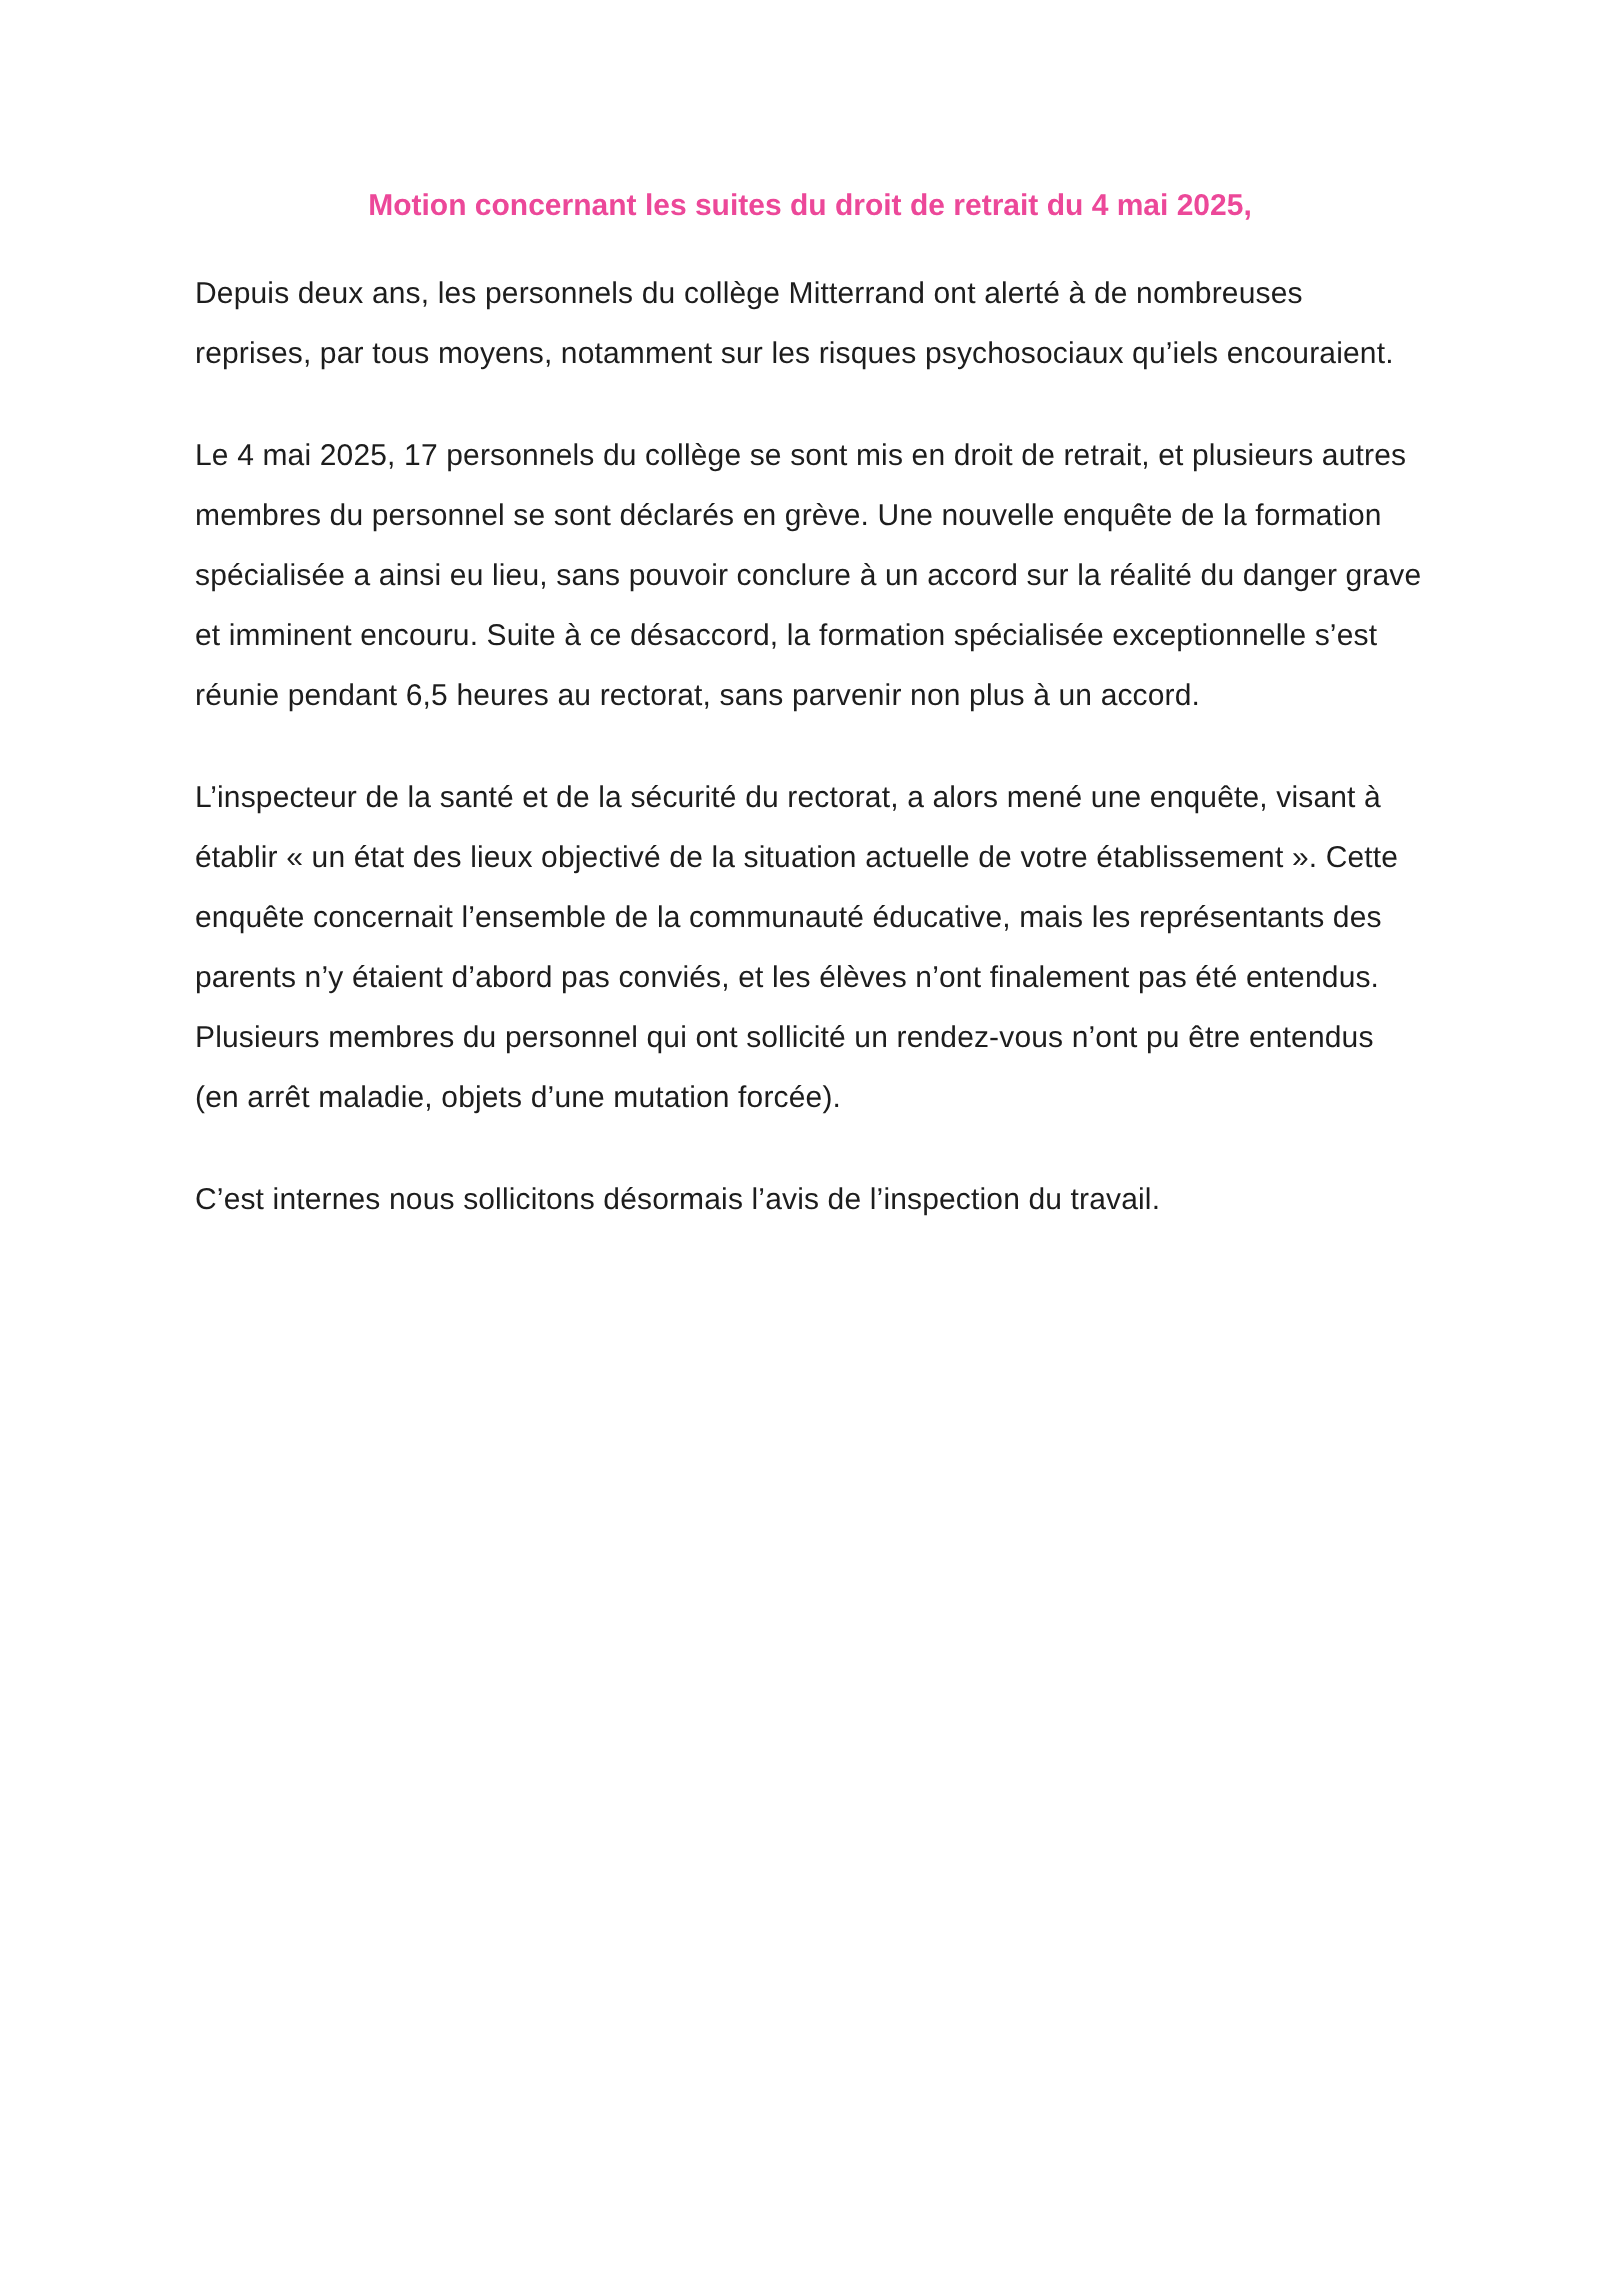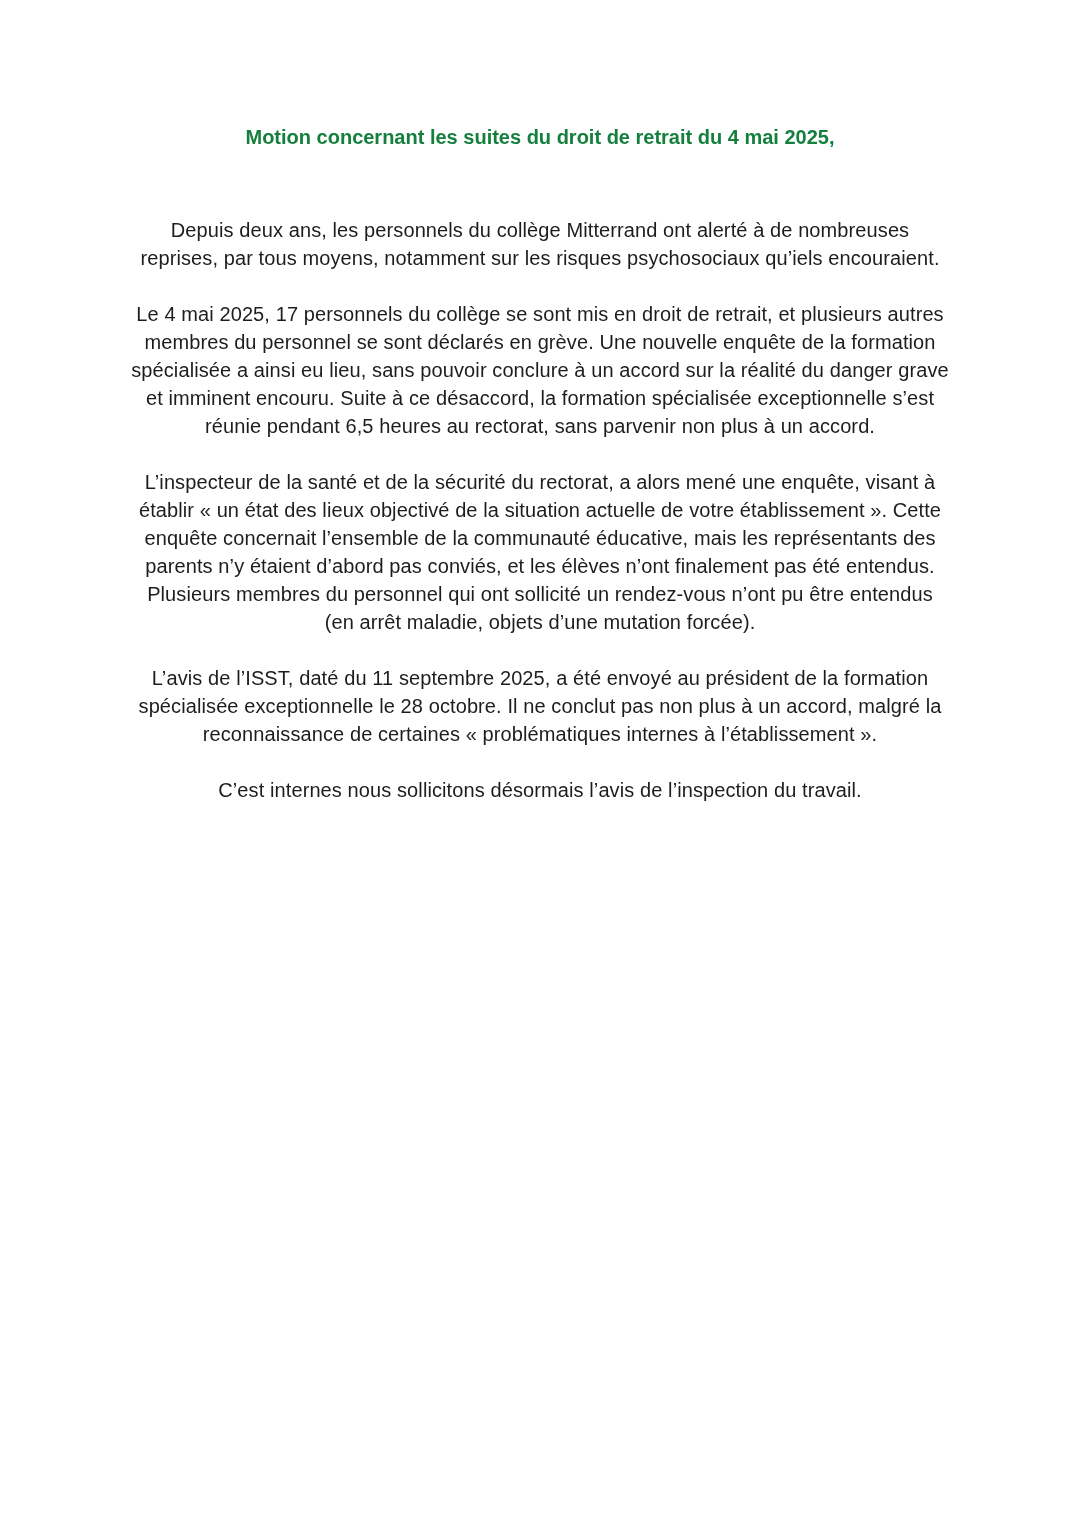--- a/index.html
+++ b/index.html
@@ -20,46 +20,45 @@
   .content {
     padding: 122px 130px 0 130px;
     width: 820px;
     box-sizing: content-box;
   }
   .doc-title {
     text-align: center;
     font-weight: bold;
     font-size: 20px;
     line-height: 30px;
-    margin: 0 0 64px 0;
-    color: #15803d;
+    margin: 0 0 24px 0;
+    color: #ec4899;
   }
   .doc-title .title-line {
     display: block;
   }
   .body-text p {
     font-size: 20px;
-    line-height: 28px;
+    line-height: 40px;
     margin: 0 0 28px 0;
-    text-align: center;
+    text-align: left;
     letter-spacing: 0.1px;
   }
 </style>
 </head>
 <body>
 
 <div class="page">
   <div class="content">
 
     <h1 class="doc-title">
       <span class="title-line">Motion concernant les suites du droit de retrait du 4 mai 2025,</span>
     </h1>
 
     <div class="body-text">
       <p>Depuis deux ans, les personnels du collège Mitterrand ont alerté à de nombreuses reprises, par tous moyens, notamment sur les risques psychosociaux qu’iels encouraient.</p>
       <p>Le 4 mai 2025, 17 personnels du collège se sont mis en droit de retrait, et plusieurs autres membres du personnel se sont déclarés en grève. Une nouvelle enquête de la formation spécialisée a ainsi eu lieu, sans pouvoir conclure à un accord sur la réalité du danger grave et imminent encouru. Suite à ce désaccord, la formation spécialisée exceptionnelle s’est réunie pendant 6,5 heures au rectorat, sans parvenir non plus à un accord.</p>
       <p>L’inspecteur de la santé et de la sécurité du rectorat, a alors mené une enquête, visant à établir « un état des lieux objectivé de la situation actuelle de votre établissement ». Cette enquête concernait l’ensemble de la communauté éducative, mais les représentants des parents n’y étaient d’abord pas conviés, et les élèves n’ont finalement pas été entendus. Plusieurs membres du personnel qui ont sollicité un rendez-vous n’ont pu être entendus (en arrêt maladie, objets d’une mutation forcée).</p>
-      <p>L’avis de l’ISST, daté du 11 septembre 2025, a été envoyé au président de la formation spécialisée exceptionnelle le 28 octobre. Il ne conclut pas non plus à un accord, malgré la reconnaissance de certaines « problématiques internes à l’établissement ».</p>
       <p>C’est internes nous sollicitons désormais l’avis de l’inspection du travail.</p>
     </div>
 
   </div>
 </div>
 
 </body></html>

